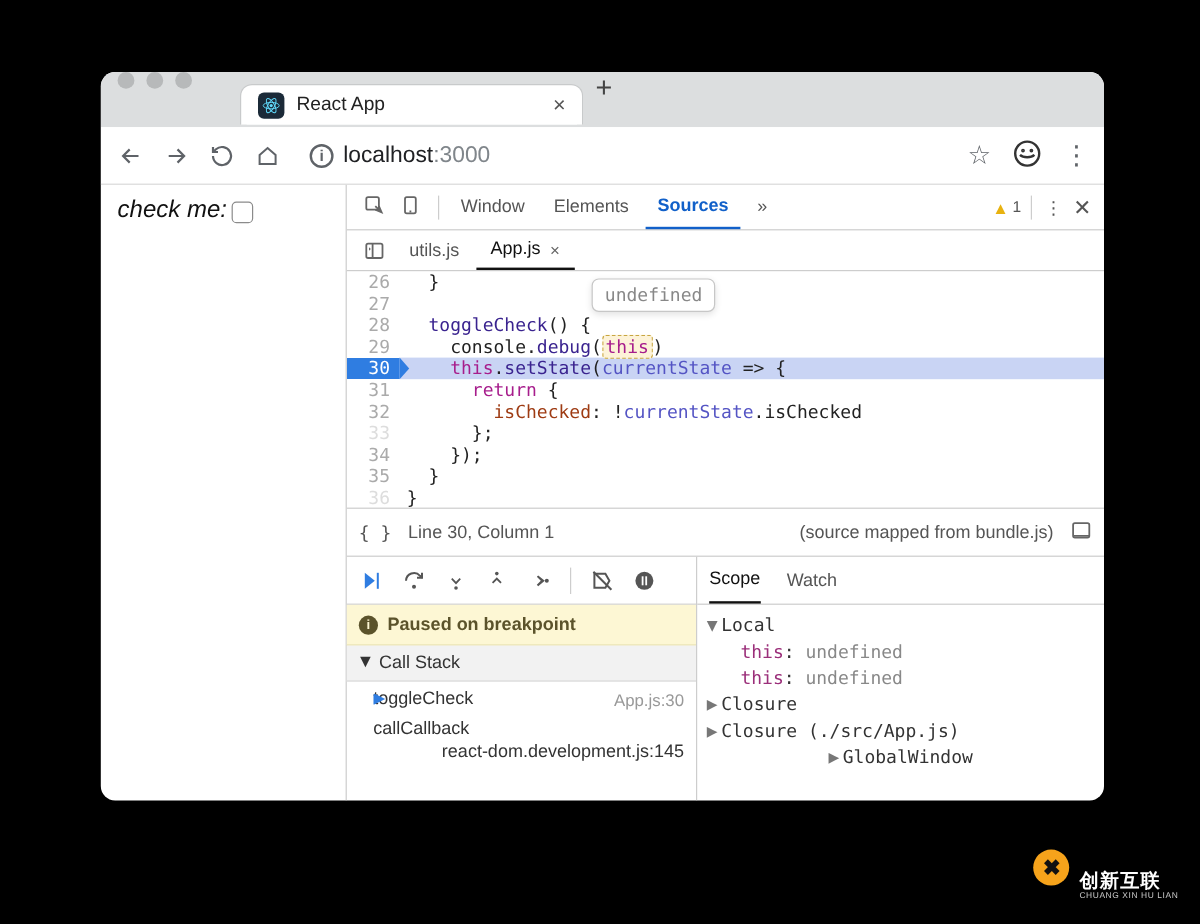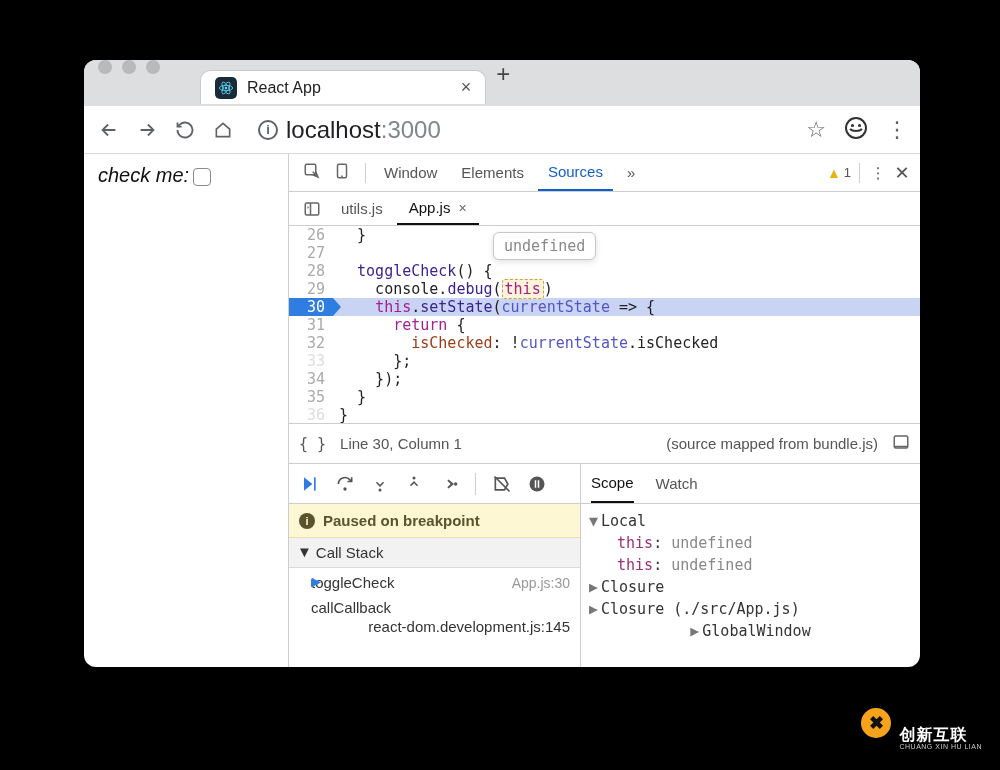--- a/index.html
+++ b/index.html
@@ -58,40 +58,40 @@
   .nav-icon { width:22px; height:22px; display:flex; align-items:center; justify-content:center; }
   .nav-icon svg { stroke:#5f6368; }
   .addr {
     flex:1; display:flex; align-items:center; gap:8px;
     padding:0 8px;
   }
   .addr .info-icon {
     width:20px;height:20px;border:2px solid #5f6368;border-radius:50%;
     display:flex;align-items:center;justify-content:center;font-size:13px;font-weight:700;color:#5f6368;
   }
-  .url { font-size:24px; }
+  .url { font-size:19px; }
   .url .host { color:#202124; }
   .url .port { color:#80868b; }
   .toolbar-right { display:flex; align-items:center; gap:18px; color:#5f6368; }
 
   
   .body { flex:1; display:flex; }
   .page { width:204px; padding:10px 14px; font-size:20px; color:#111; display:flex; gap:4px;font-style:italic; }
   .page .chk { width:18px;height:18px;border:1.5px solid #8b8b8b;border-radius:4px; position:relative; top:4px; }
 
   
   .devtools { flex:1; border-left:1px solid #cdcdcd; display:flex; flex-direction:column; font-size:15px; color:#333; }
   .dt-tabs {
     height:38px; border-bottom:1px solid #cdcdcd;
     display:flex; align-items:center; gap:4px; padding:0 8px;
   }
   .dt-iconbox { padding:0 6px; display:flex; gap:12px; color:#666; }
   .dt-sep { width:1px; height:20px; background:#cdcdcd; margin:0 4px; }
   .dt-tab { padding:0 10px; height:100%; display:flex; align-items:center; color:#555; }
-  .dt-tab.active { color:#1160c9; border-bottom:2px solid #1160c9; }
+  .dt-tab.active { color:#1160c9; border-bottom:2px solid #1160c9;font-weight:bold; }
   .dt-tabs .spacer { flex:1; }
   .warn-badge { display:flex; align-items:center; gap:3px; color:#555; font-size:13px; }
   .warn-badge .tri { color:#e8b210; font-size:14px; }
   .dt-kebab, .dt-close { width:20px; text-align:center; color:#555; }
 
   
   .filetabs {
     height:34px; border-bottom:1px solid #cdcdcd;
     display:flex; align-items:center; gap:2px; padding:0 8px;
   }

